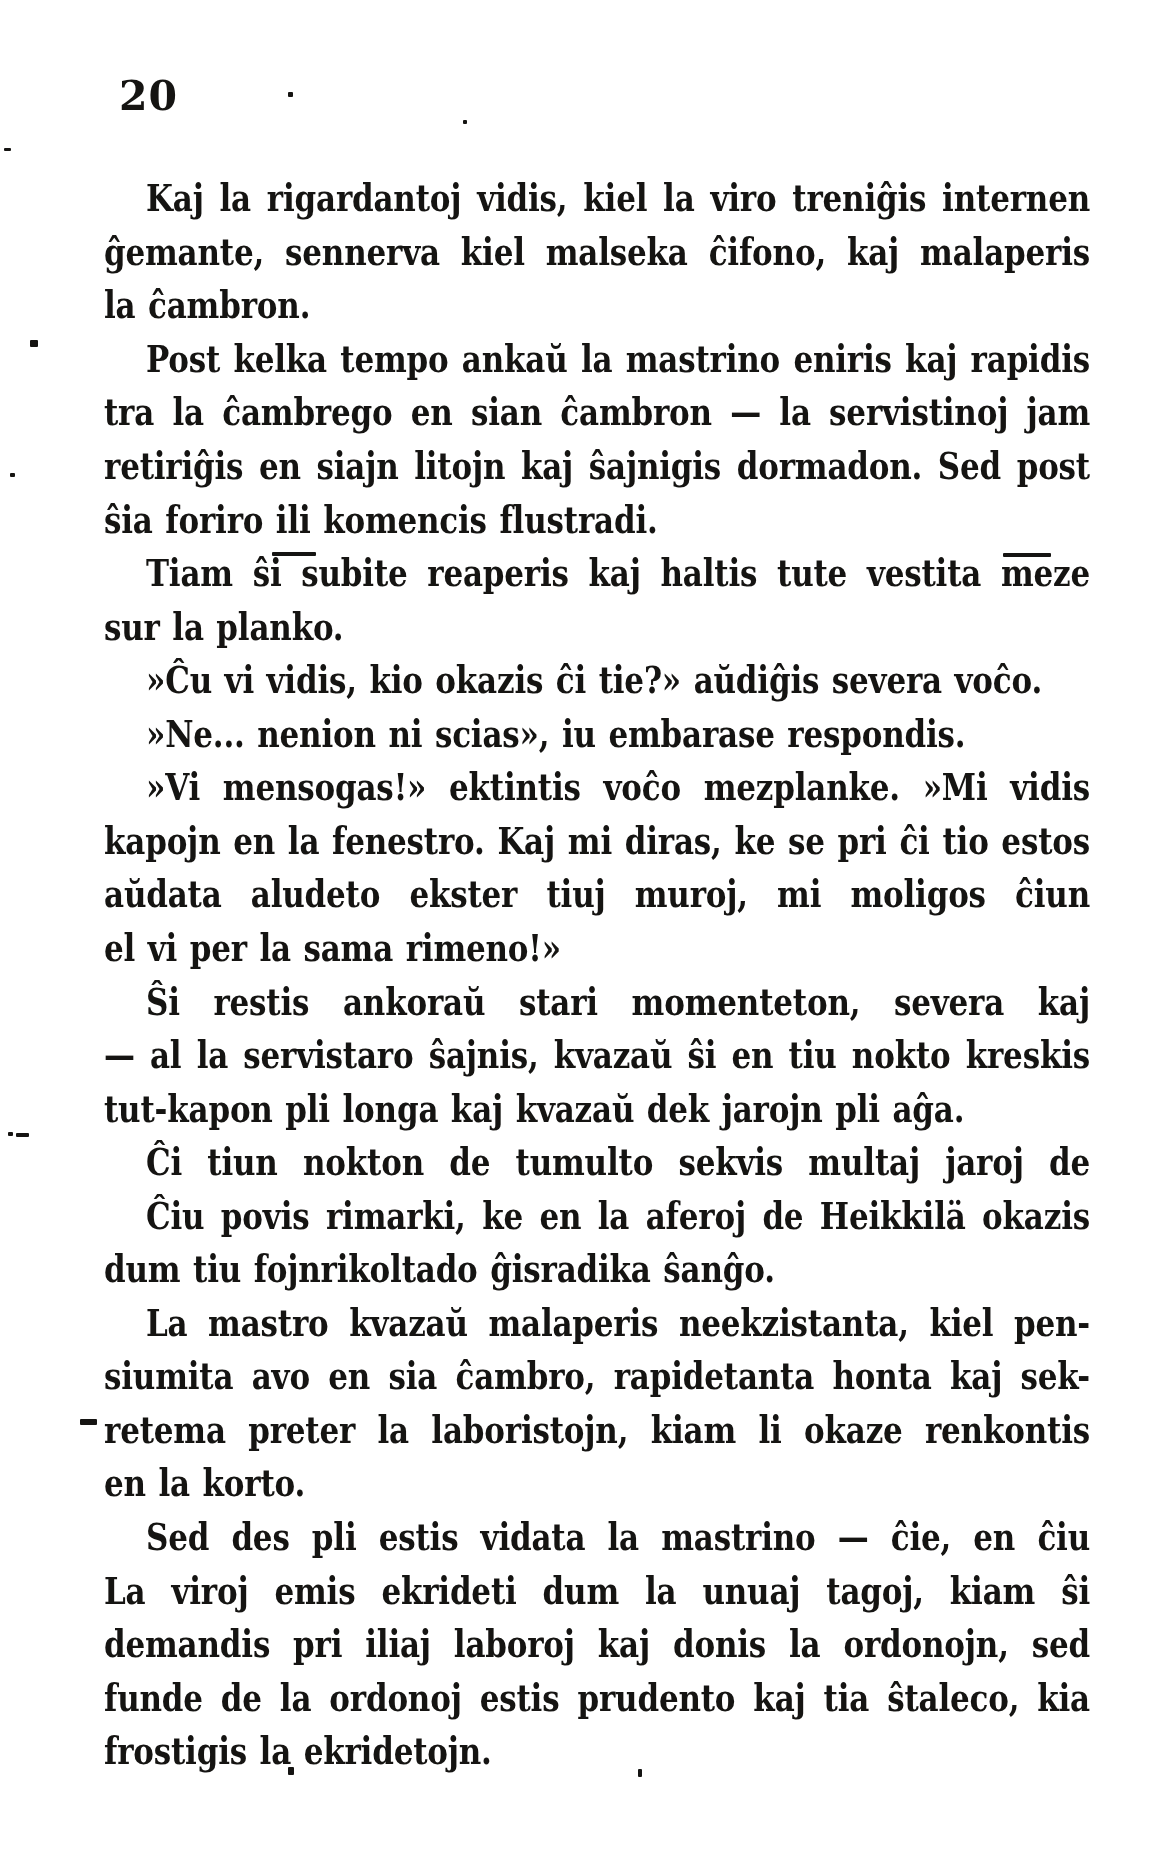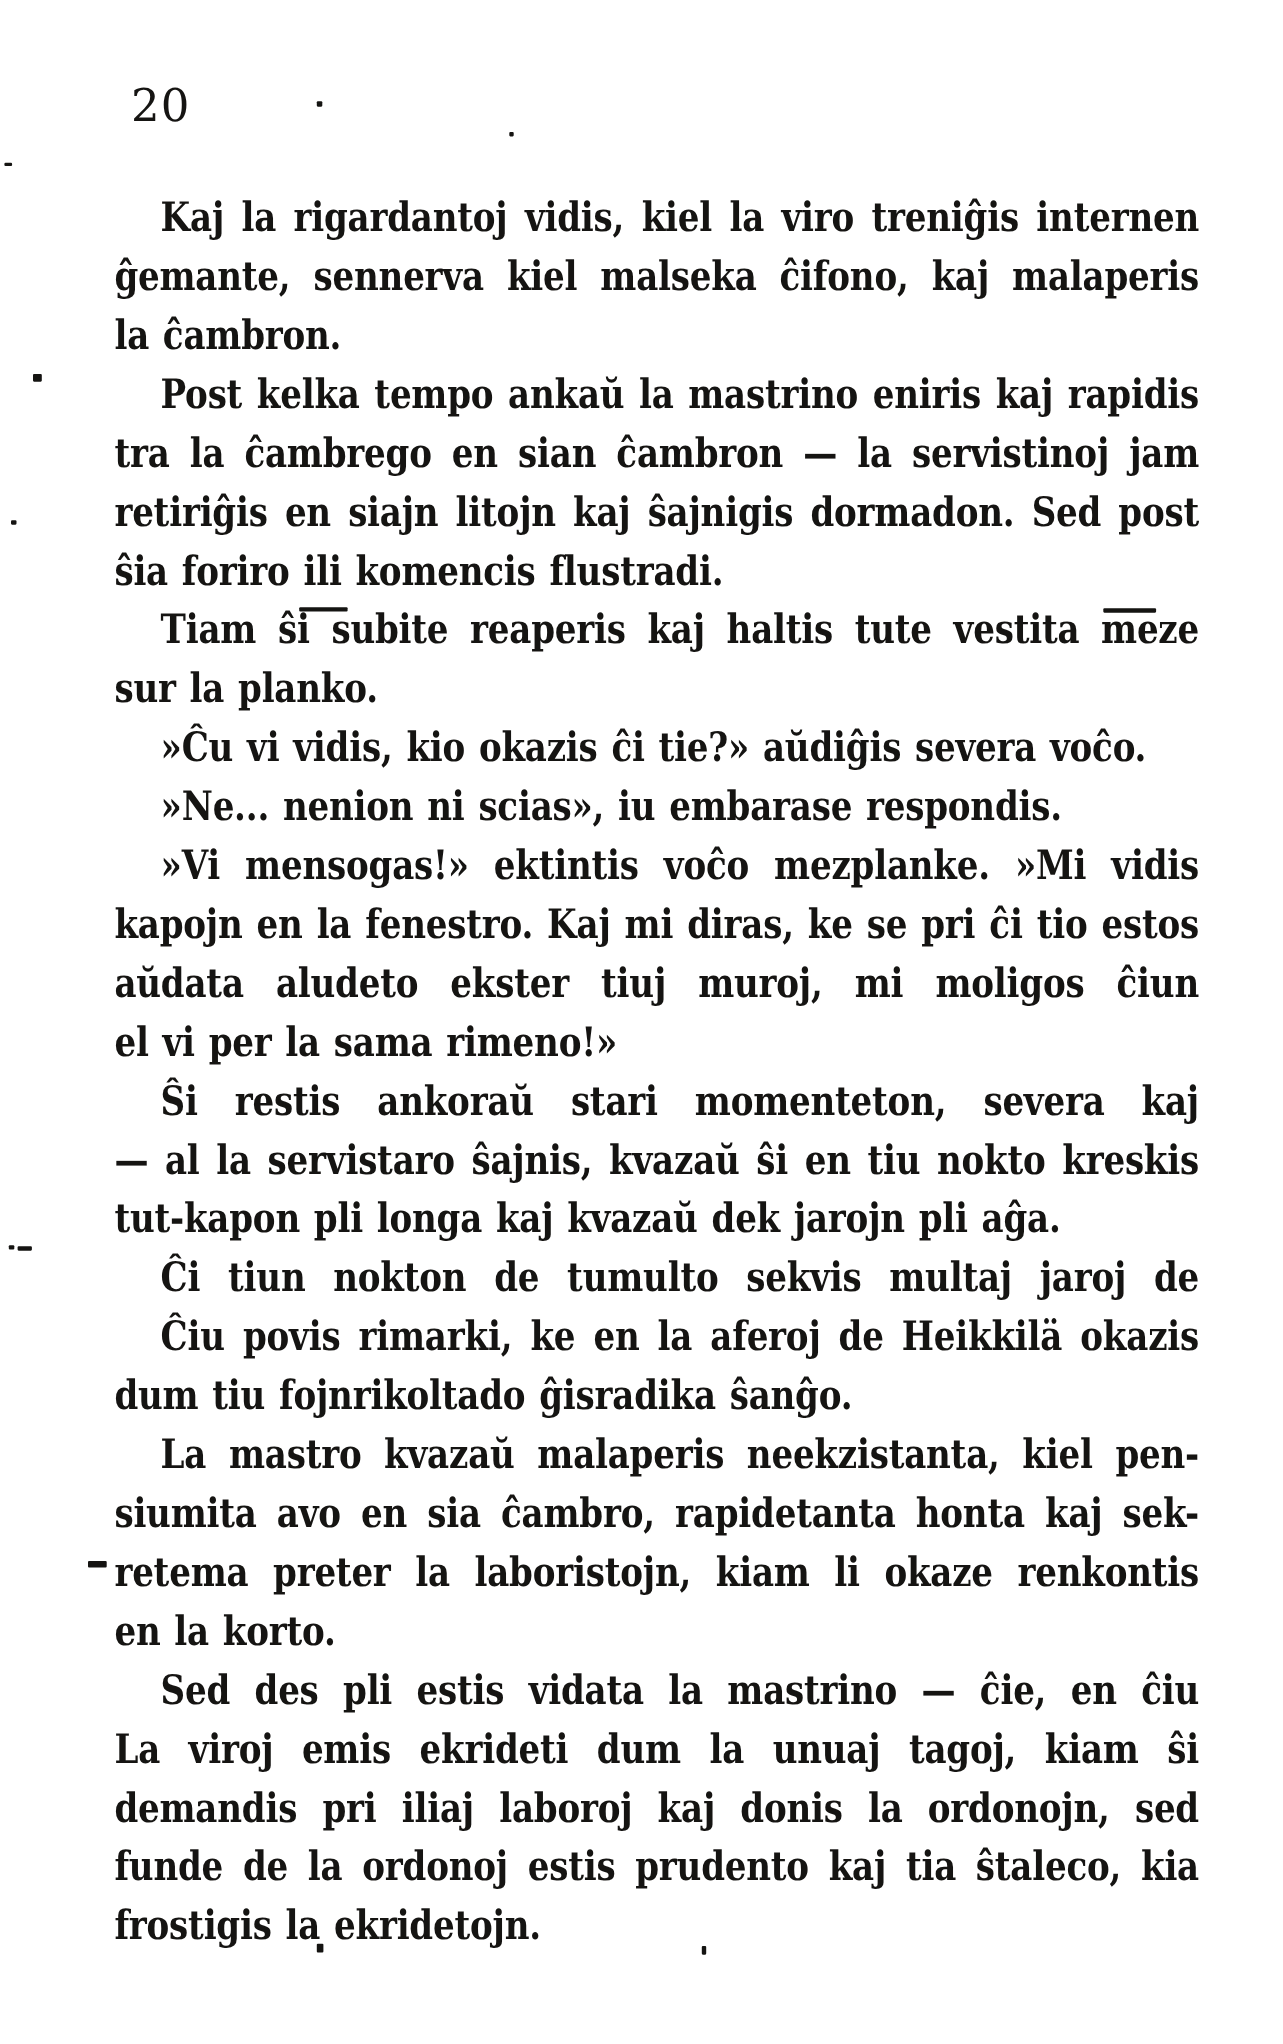--- a/index.html
+++ b/index.html
@@ -15,21 +15,21 @@
     background: var(--paper, #ffffff);
     overflow: hidden;
     font-family: "DejaVu Serif", serif;
     color: var(--ink, #151412);
   }
   .page-number {
     position: absolute;
     left: 119px;
     top: 76px;
     font-size: 41px;
-    font-weight: 400;
+    font-weight: 700;
     line-height: 1;
     letter-spacing: 1px;
   }
   .text-block {
     position: absolute;
     left: 104px;
     top: 172px;
     width: 986px;
     transform: scaleY(1.19);
     transform-origin: 0 0;

